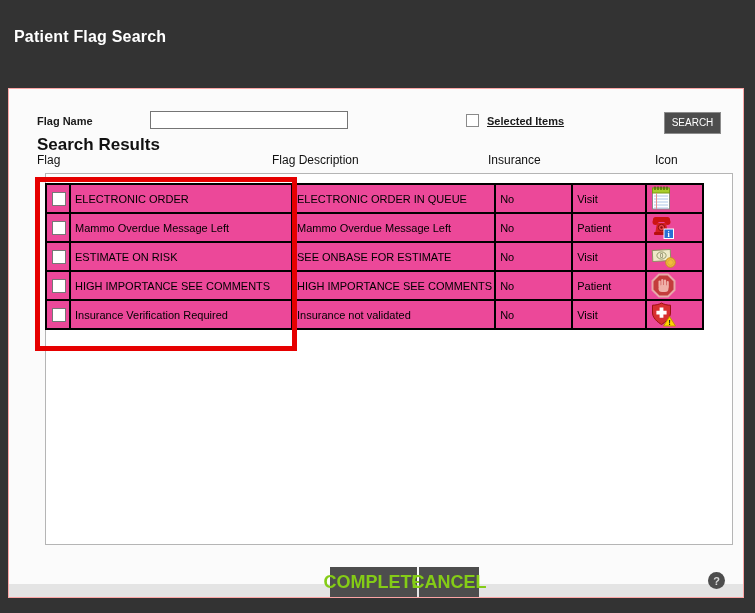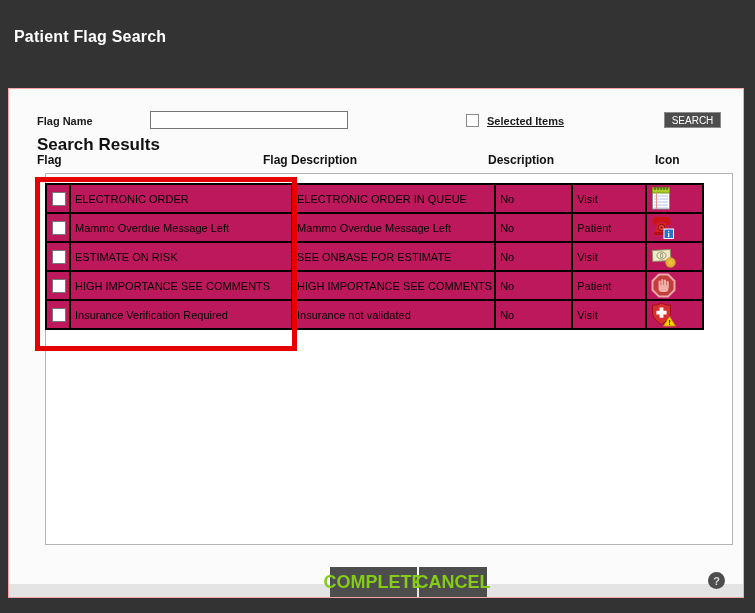--- a/index.html
+++ b/index.html
@@ -25,62 +25,62 @@
     font-family:"Liberation Sans", sans-serif; outline:none;
   }
   .cb {
     appearance:none; -webkit-appearance:none; margin:0;
     width:13px; height:13px; background:#ffffff; border:1px solid #8a8a8a;
     display:inline-block; cursor:pointer;
   }
   .sel-cb { position:absolute; left:457px; top:25px; }
   .sel-lbl { left:478px; top:26px;text-decoration:underline; }
   .btn {
-    position:absolute; left:655px; top:23px; width:57px; height:16px;
+    position:absolute; left:655px; top:23px; width:57px; height:22px;
     background:#4d4d4d; color:#ffffff; border:1px solid #8c8c8c;
     font-size:10px; font-family:"Liberation Sans", sans-serif; cursor:pointer;
     padding:0; line-height:16px;
   }
   .results-lbl { position:absolute; left:28px; top:46px; font-size:17px; font-weight:bold; color:#111; }
-  .col-h { position:absolute; top:64px; font-size:12px; font-weight:bold; color:#111; white-space:nowrap; }
+  .col-h { position:absolute; top:64px; font-size:12px; font-weight:normal; color:#111; white-space:nowrap; }
   .ch-flag { left:28px; }
-  .ch-desc { left:254px; }
+  .ch-desc { left:263px; }
   .ch-restr { left:479px; }
   .ch-type { left:576px;margin-top:36px; }
   .ch-icon { left:646px; }
   .results-box {
     position:absolute; left:36px; top:84px; width:686px; height:370px;
     background:#ffffff; border:1px solid #b5b5b5;
   }
   table.grid {
     position:absolute; left:36px; top:94px;
     border-collapse:collapse; table-layout:fixed; background:#ffffff;
   }
   table.grid td {
     border:2px solid #000000; height:27px; font-size:11px; color:#000;
-    padding:0 2px 0 4px; white-space:nowrap; overflow:hidden; background:#be185d;margin-left:19px;
+    padding:0 2px 0 4px; white-space:nowrap; overflow:hidden; background:#ec4899;margin-left:19px;
   }
   td.c-cb { text-align:center; padding:0; }
   .row-cb { width:14px; height:14px; border:1px solid #777; vertical-align:middle; }
   td.c-icon { padding:0 0 0 3px; }
   .icon-holder { display:inline-block; vertical-align:middle; line-height:0; }
   .red-box {
     position:absolute; left:26px; top:88px; width:262px; height:174px;
     border:5px solid #e60000; box-sizing:border-box; pointer-events:none;
   }
   .strip {
     position:absolute; left:0; bottom:0; width:100%; height:13px; background:#e4e4e4;
   }
   .footer-btns { position:absolute; left:321px; top:478px; height:30px; display:flex; gap:2px; }
   .fbtn {
     background:#4d4d4d; color:#84cc16; font-size:18px;
     display:flex; align-items:center; justify-content:center; cursor:pointer;font-weight:bold;
   }
   .fbtn-complete { width:87px; }
-  .fbtn-cancel { width:68px; }
+  .fbtn-cancel { width:60px; }
   .help {
     position:absolute; left:699px; top:483px; width:17px; height:17px;
     border-radius:50%; background:#4a4a4a; color:#d8d8d8;
     font-size:11px; font-weight:bold; display:flex; align-items:center; justify-content:center;
     cursor:pointer;
   }
 </style>
 </head>
 <body style="background: rgb(51, 51, 51);">
 
@@ -93,21 +93,21 @@
 
   <input class="cb sel-cb" type="checkbox" style="">
   <span class="lbl sel-lbl">Selected Items</span>
 
   <button class="btn" style="background: rgb(77, 77, 77);">SEARCH</button>
 
   <div class="results-lbl">Search Results</div>
 
   <span class="col-h ch-flag">Flag</span>
   <span class="col-h ch-desc">Flag Description</span>
-  <span class="col-h ch-restr">Description</span>
+  <span class="col-h ch-restr">Insurance</span>
   <span class="col-h ch-type">Type</span>
   <span class="col-h ch-icon">Icon</span>
 
   <div class="results-box"></div>
 
   <table class="grid">
     <colgroup>
       <col style="width:24px">
         <col style="width:222px">
         <col style="width:200px">

